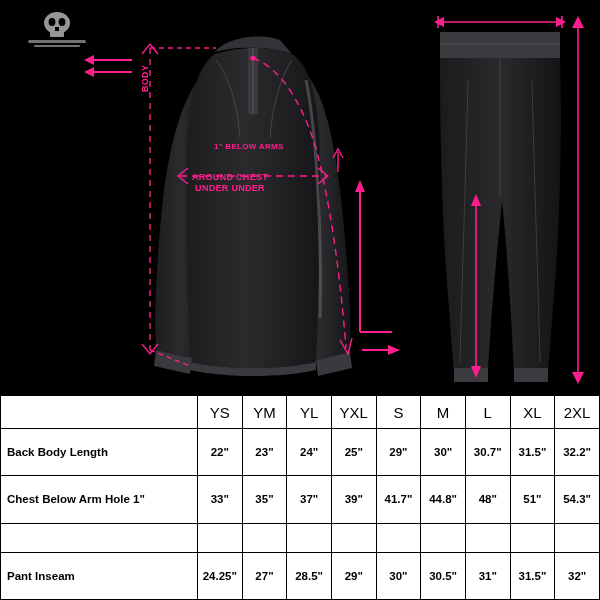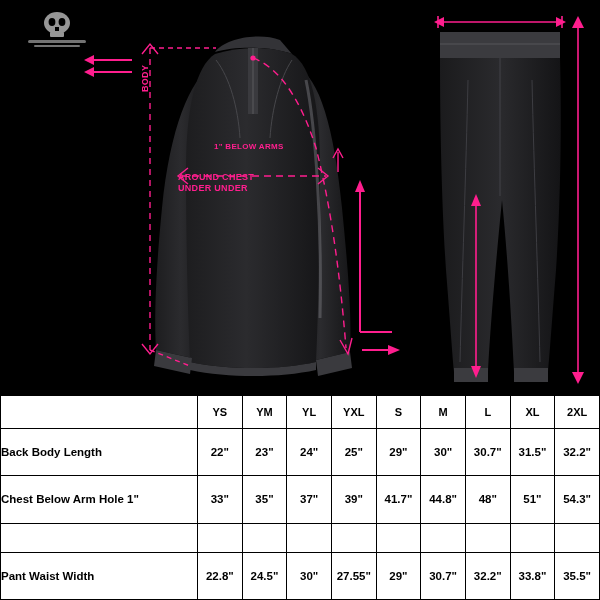--- a/index.html
+++ b/index.html
@@ -68,20 +68,21 @@
   .lbl-below-arms {
     left: 214px;
     top: 142px;
     font-size: 8px;
   }
   .lbl-chest {
     left: 178px;
     top: 172px;
     font-size: 9px;
     line-height: 11px;
+    text-align: center;
     width: 104px;
   }
 
   
   .table-wrap {
     position: absolute;
     left: 0;
     top: 395px;
     width: 600px;
     height: 205px;
@@ -98,27 +99,27 @@
     border: 1px solid #000000;
     font-size: 11.5px;
     color: #000000;
     text-align: center;
     padding: 0 2px;
     font-weight: bold;
     background: #ffffff;
   }
   table.size-table td.rowhead {
     text-align: left;
-    padding-left: 0;
+    padding-left: 6px;
     font-weight: bold;
     font-size: 11.5px;
   }
   table.size-table tr.head th {
-    font-size: 11px;
-    font-weight: bold;
+    font-size: 15px;
+    font-weight: normal;
     height: 32px;
   }
   table.size-table tr.head th.corner {
     border-left: 1px solid #000;
   }
   table.size-table tr.data td {
     height: 20px;
   }
   table.size-table tr.spacer td {
     height: 12px;
@@ -333,28 +334,28 @@
           <td></td>
           <td></td>
           <td></td>
           <td></td>
           <td></td>
           <td></td>
           <td></td>
           <td></td>
         </tr>
         <tr class="data">
-          <td class="rowhead">Pant Waist Width</td>
-          <td>22.8"</td>
-          <td>24.5"</td>
+          <td class="rowhead">Pant Inseam</td>
+          <td>24.25"</td>
+          <td>27"</td>
+          <td>28.5"</td>
+          <td>29"</td>
           <td>30"</td>
-          <td>27.55"</td>
-          <td>29"</td>
-          <td>30.7"</td>
-          <td>32.2"</td>
-          <td>33.8"</td>
-          <td>35.5"</td>
+          <td>30.5"</td>
+          <td>31"</td>
+          <td>31.5"</td>
+          <td>32"</td>
         </tr>
       </tbody>
     </table>
   </div>
 
 </div>
 
 </body></html>

